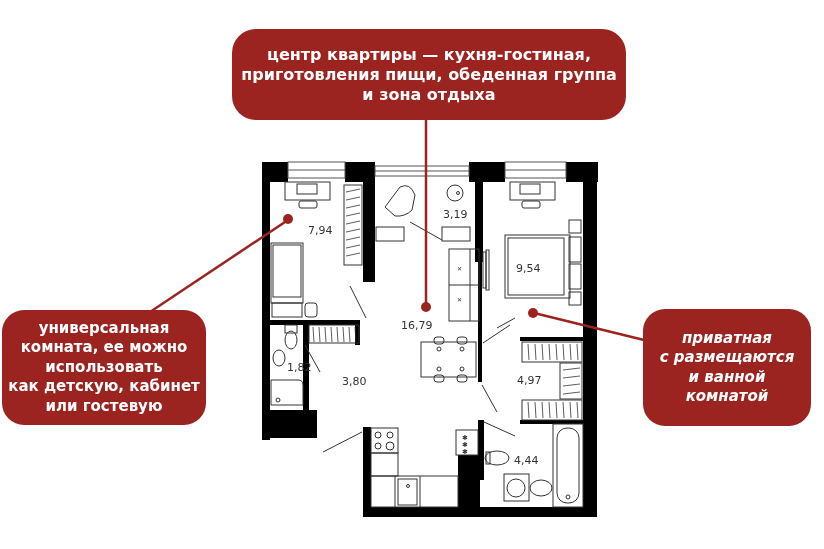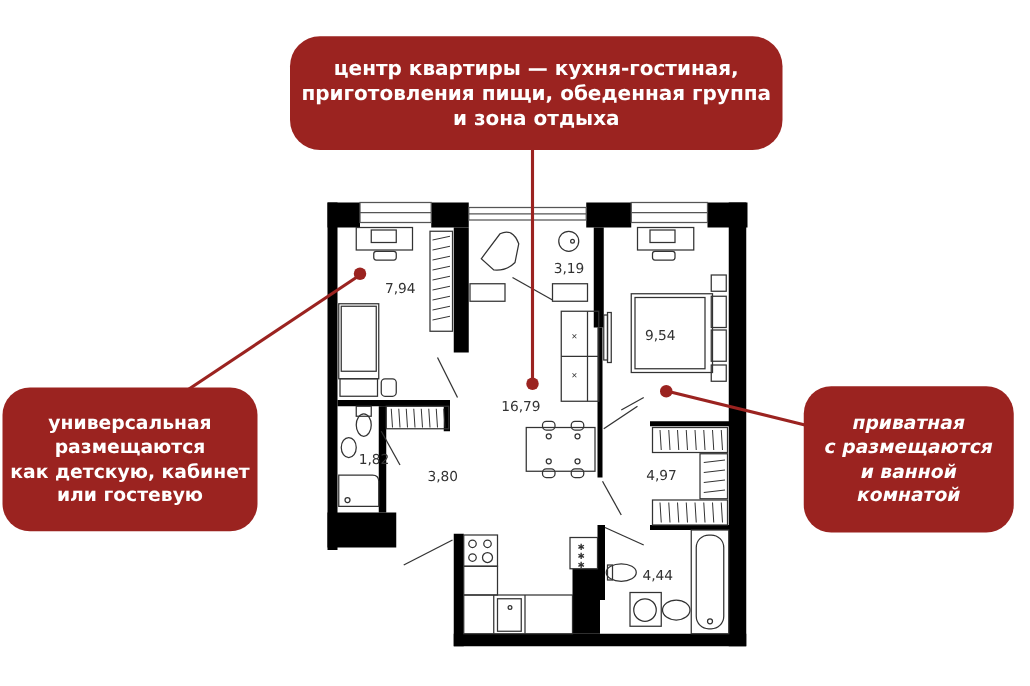--- a/index.html
+++ b/index.html
@@ -230,21 +230,22 @@
 </svg>
 
 <div class="callout" id="callout-top">
   <span>центр квартиры — кухня-гостиная,</span>
   <span>приготовления пищи, обеденная группа</span>
   <span>и зона отдыха</span>
 </div>
 
 <div class="callout" id="callout-left">
   <span>универсальная</span>
-  <span>размещаются</span>
+  <span>комната, ее можно</span>
+  <span>использовать</span>
   <span>как детскую, кабинет</span>
   <span>или гостевую</span>
 </div>
 
 <div class="callout" id="callout-right">
   <span>приватная</span>
   <span>с размещаются</span>
   <span>и ванной</span>
   <span>комнатой</span>
 </div>

